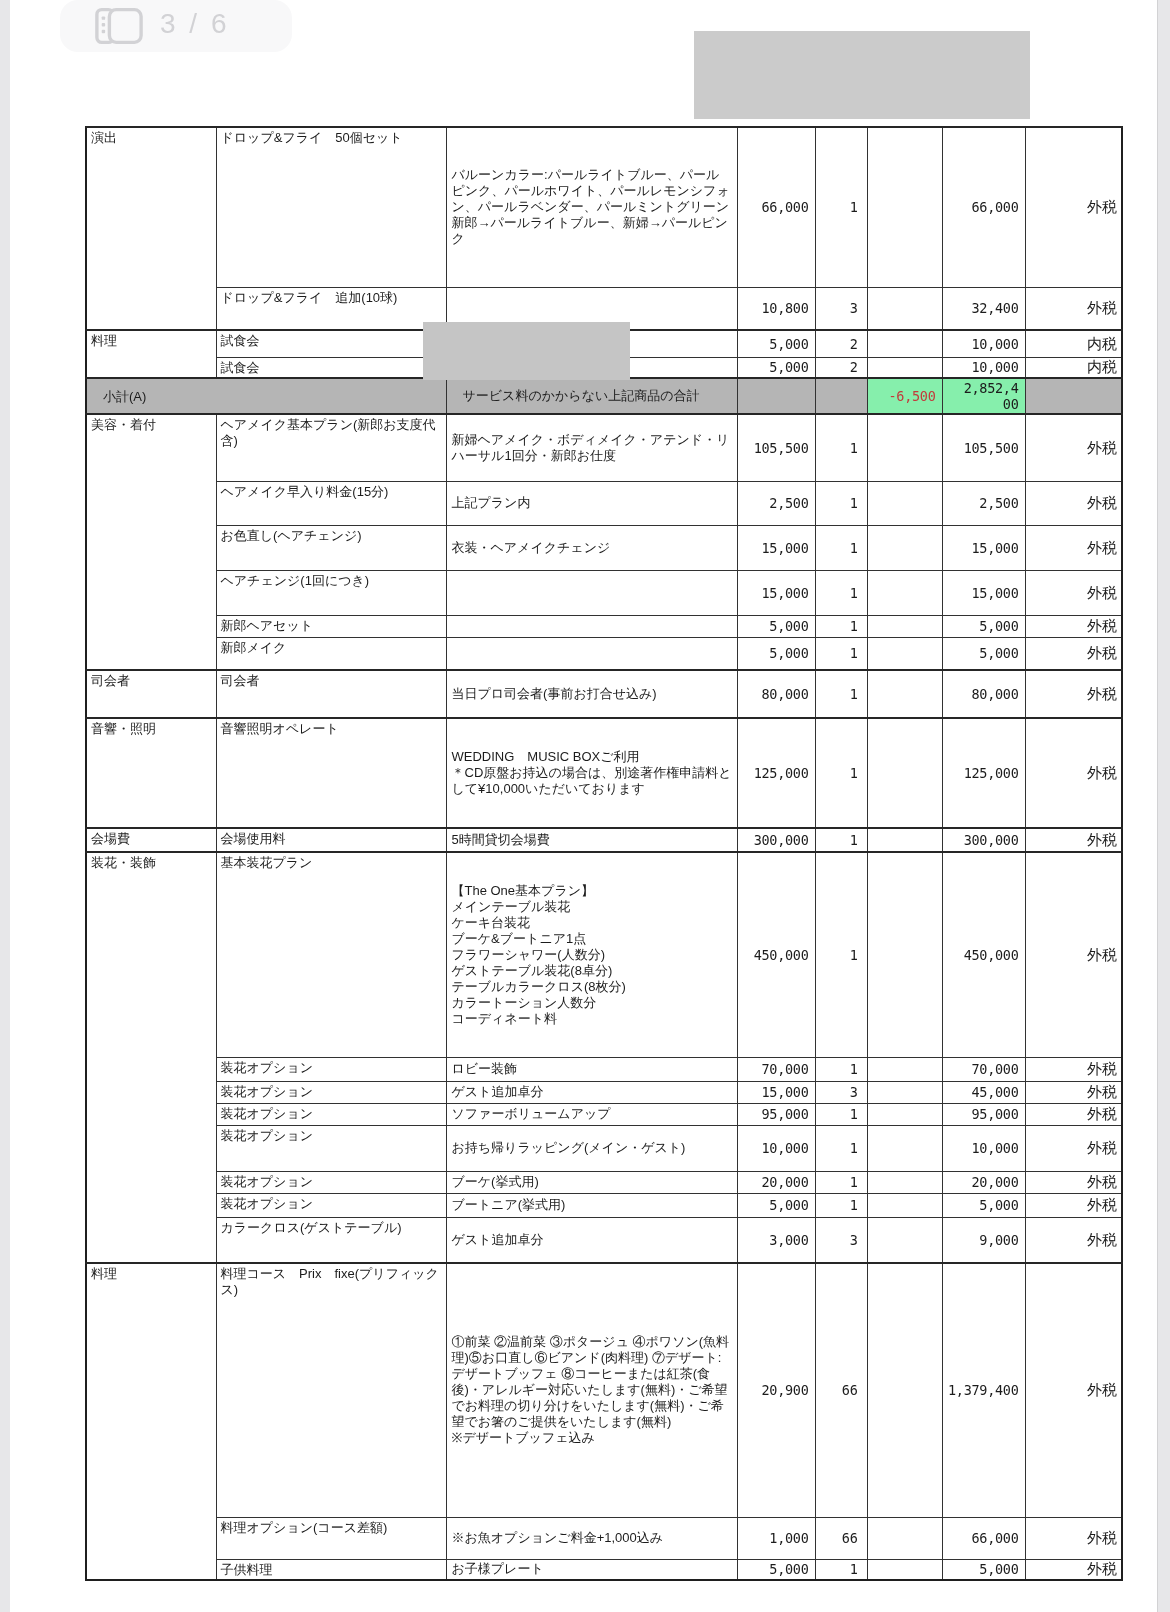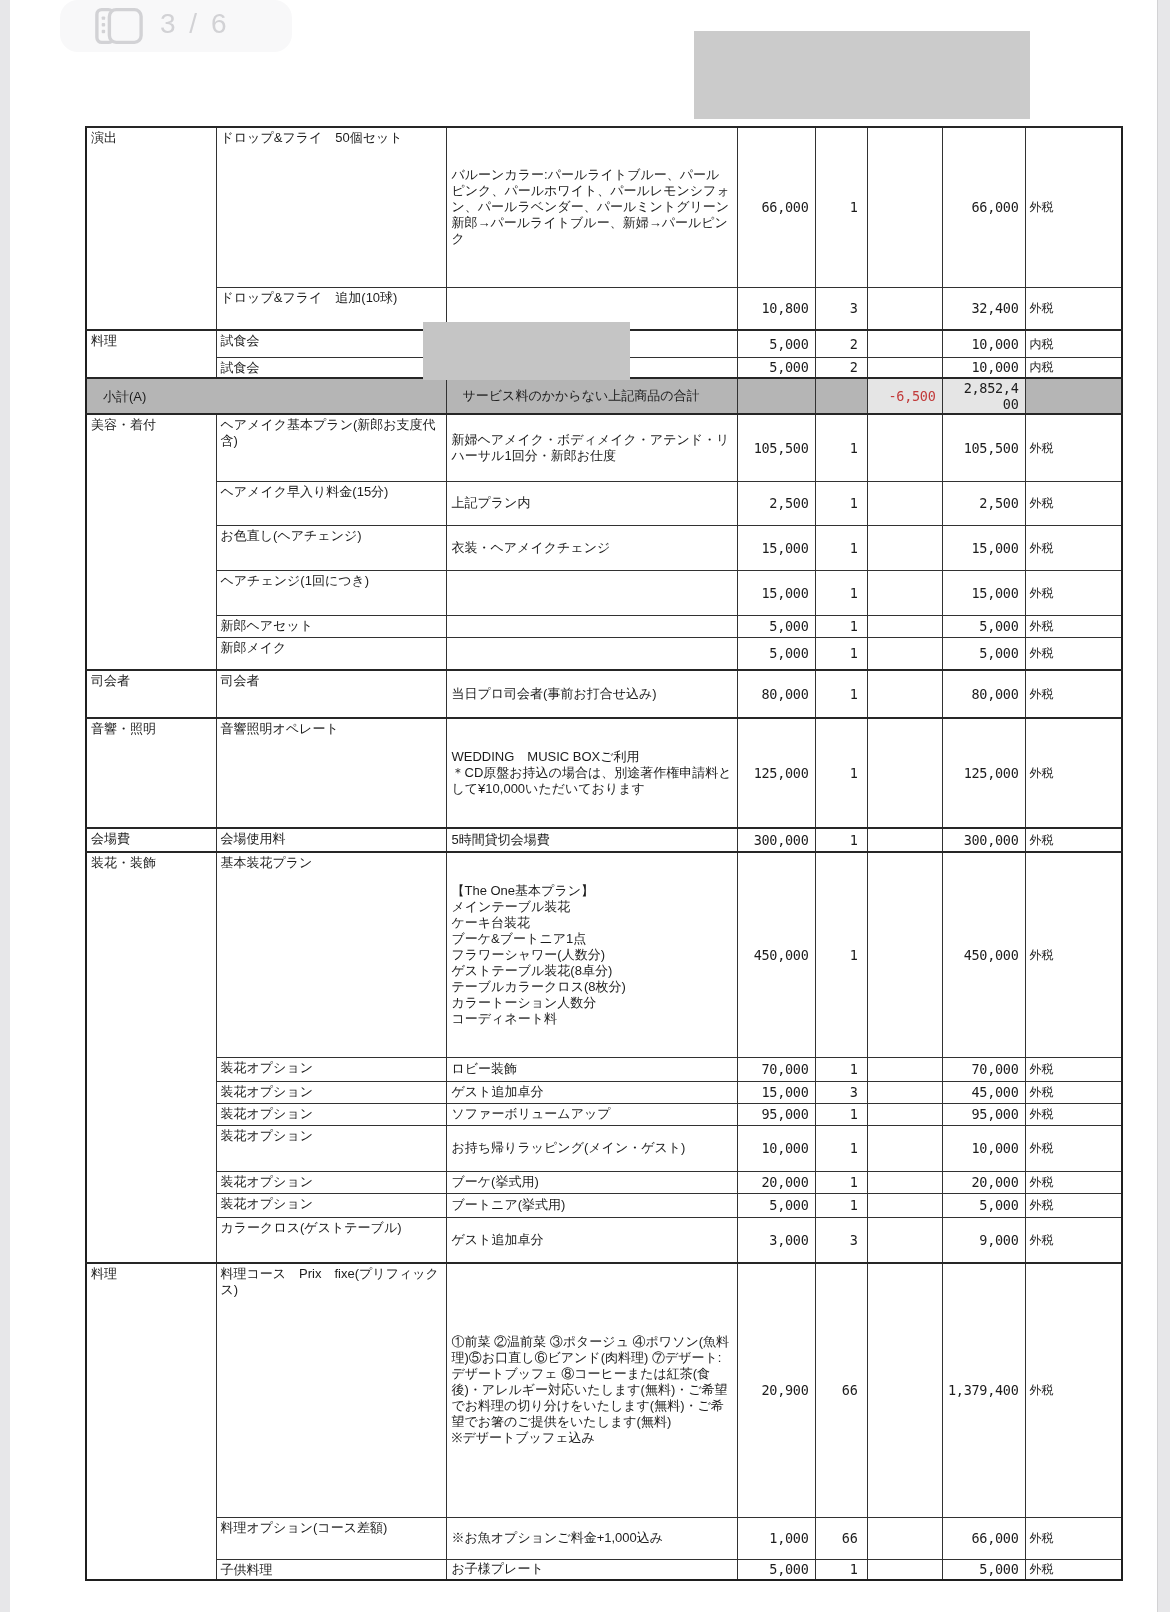--- a/index.html
+++ b/index.html
@@ -34,24 +34,24 @@
   }
   td.cat{padding-top:2px;}
   td.item{padding-top:2px;}
   td.desc{vertical-align:middle;white-space:pre-line;padding-left:5px;}
   td.num{
     text-align:right;vertical-align:middle;
     font-family:"DejaVu Sans Mono", monospace;font-size:13.5px;
     padding-right:6px;letter-spacing:-0.3px;
   }
   td.qtycell{padding-right:9px;}
-  td.tax{text-align:left;vertical-align:middle;font-size:12px;}
+  td.tax{text-align:right;vertical-align:middle;font-size:15px;}
   tr.gs td{border-top:2px solid #262626;}
   tr.subtotal td{background:#b5b5b5;vertical-align:middle;padding-left:16px;}
-  tr.subtotal td.white{background:#e5e5e5;}
+  tr.subtotal td.white{background:#86efac;}
   .red{color:#c23b3b;}
 
   .redact{position:absolute;}
   .redact-top{left:694px;top:31px;width:336px;height:88px;background:#cbcbcb;}
   .redact-desc{left:423px;top:322px;width:207px;height:58px;background:#c5c5c5;}
 </style>
 </head>
 <body>
 
 <div class="screen">

